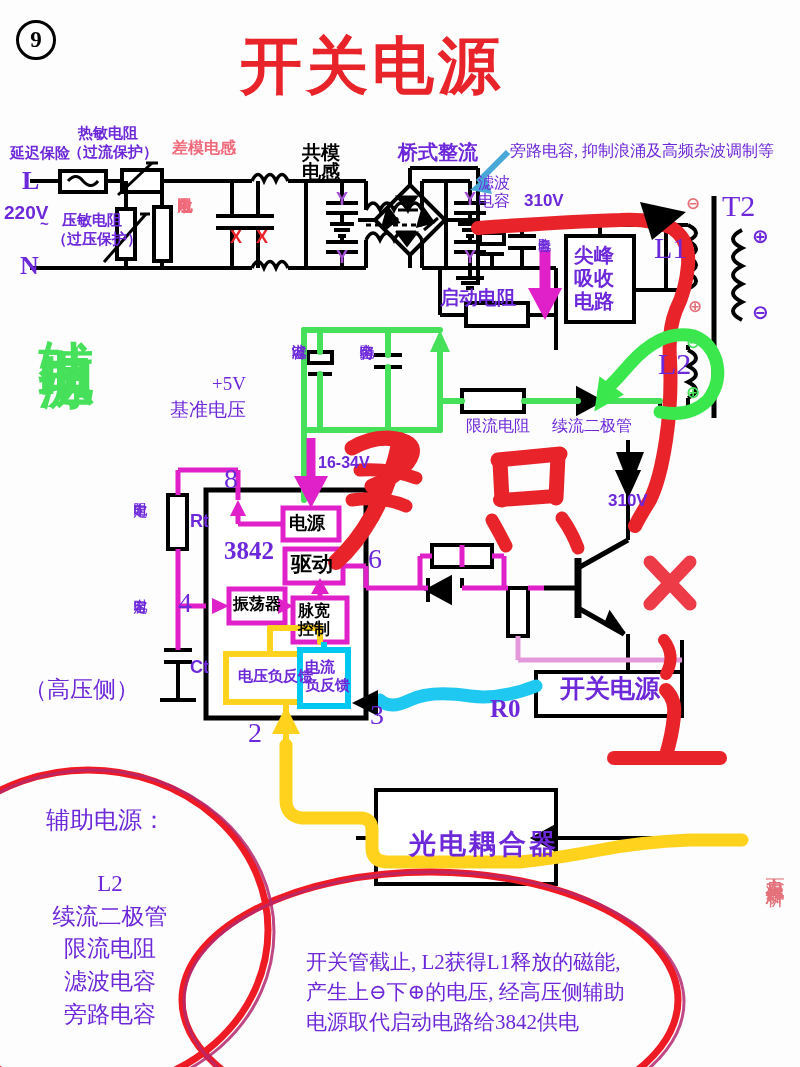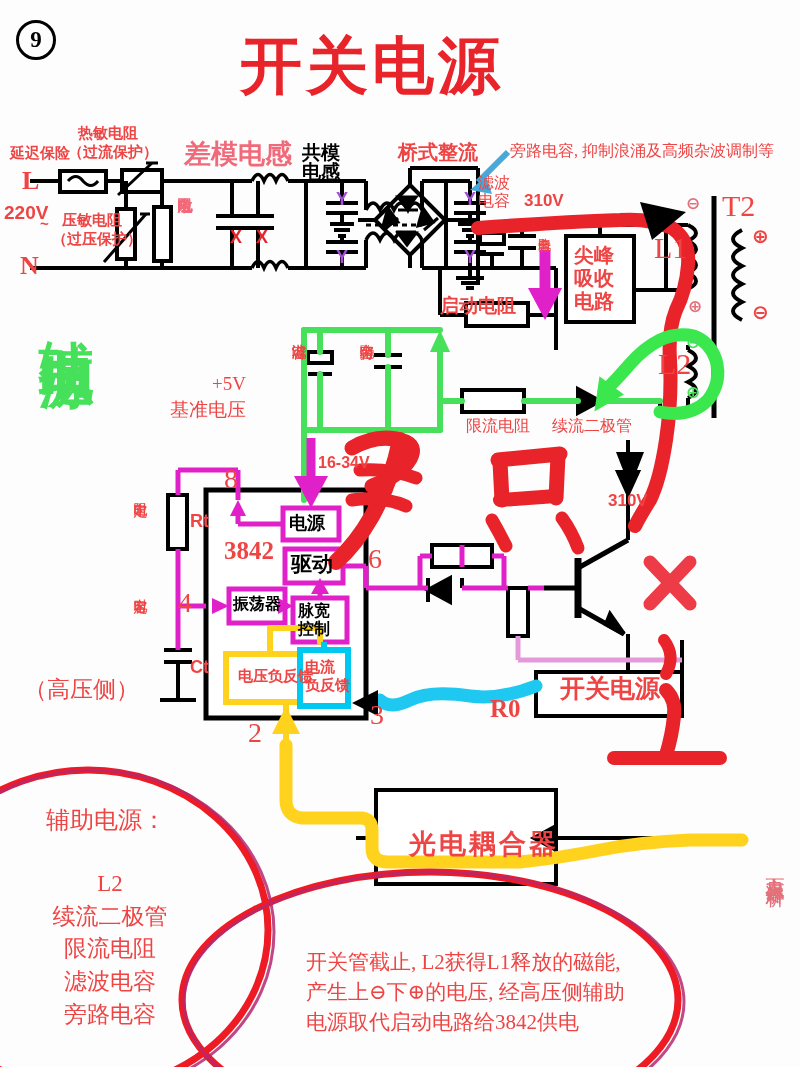--- a/index.html
+++ b/index.html
@@ -2,21 +2,21 @@
 <html><head>
 <meta charset="utf-8">
 <style>
   html,body{margin:0;padding:0;background:#fff;}
   body{width:800px;height:1067px;position:relative;overflow:hidden;
        font-family:"Liberation Sans","DejaVu Sans",sans-serif;background:#fdfdfd;}
   .abs{position:absolute;}
   .t{position:absolute;white-space:nowrap;line-height:1.05;}
   .vt{position:absolute;writing-mode:vertical-rl;text-orientation:upright;line-height:1.0;white-space:nowrap;}
   svg{position:absolute;left:0;top:0;}
-  .blk{color:#ef4444;}
+  .blk{color:#6d28d9;}
   .red{color:#e8232a;}
   .pinkred{color:#f06a7a;}
   .grn{color:#46e05a;}
   .mag{color:#000000;}
   .purple{color:#a34fd6;}
   .lightred{color:#e4707a;}
   .bold{font-weight:bold;}
   .serif{font-family:"Liberation Serif","DejaVu Serif",serif;}
   #circ9{position:absolute;left:16px;top:20px;width:34px;height:34px;border:3px solid #000;
          border-radius:50%;font:bold 23px "Liberation Serif",serif;color:#000;
@@ -387,35 +387,35 @@
 <div class="t blk" style="left:10px;top:145px;font-size:15px;font-weight:bold;">延迟保险</div>
 <div class="t blk" style="left:78px;top:125px;font-size:15px;font-weight:bold;">热敏电阻</div>
 <div class="t blk" style="left:68px;top:144px;font-size:15px;font-weight:bold;">（过流保护）</div>
 <div class="t blk bold" style="left:4px;top:203px;font-size:19px;">220V</div>
 <div class="t blk bold" style="left:40px;top:216px;font-size:15px;">~</div>
 <div class="t blk bold serif" style="left:22px;top:167px;font-size:26px;">L</div>
 <div class="t blk bold serif" style="left:20px;top:252px;font-size:26px;">N</div>
 <div class="t blk" style="left:62px;top:212px;font-size:15px;font-weight:bold;">压敏电阻</div>
 <div class="t blk" style="left:52px;top:231px;font-size:15px;font-weight:bold;">（过压保护）</div>
 <div class="vt pinkred bold" style="left:178px;top:186px;font-size:15px;">放电电阻</div>
-<div class="t pinkred bold" style="left:184px;top:140px;font-size:27px;">差模电感</div>
+<div class="t pinkred bold" style="left:172px;top:140px;font-size:16px;">差模电感</div>
 <div class="t mag bold" style="left:302px;top:143px;font-size:19px;line-height:1.0;">共模<br>电感</div>
 <div class="t red bold" style="left:230px;top:228px;font-size:18px;">X</div>
 <div class="t red bold" style="left:256px;top:228px;font-size:18px;">X</div>
 <div class="t purple bold" style="left:336px;top:190px;font-size:18px;">Y</div>
 <div class="t purple bold" style="left:336px;top:248px;font-size:18px;">Y</div>
 <div class="t purple bold" style="left:464px;top:190px;font-size:18px;">Y</div>
 <div class="t purple bold" style="left:464px;top:248px;font-size:18px;">Y</div>
 
 <div class="t blk bold serif" style="left:398px;top:142px;font-size:20px;">桥式整流</div>
 <div class="t blk serif" style="left:510px;top:143px;font-size:16px;">旁路电容, 抑制浪涌及高频杂波调制等</div>
 <div class="t blk serif" style="left:478px;top:174px;font-size:16px;line-height:1.12;">滤波<br>电容</div>
 <div class="t blk bold" style="left:524px;top:192px;font-size:17px;">310V</div>
 <div class="vt blk" style="left:538px;top:228px;font-size:13px;">旁路电容</div>
-<div class="t blk bold serif" style="left:440px;top:288px;font-size:19px;margin-top:8px;">启动电阻</div>
+<div class="t blk bold serif" style="left:440px;top:288px;font-size:19px;">启动电阻</div>
 <div class="t blk bold" style="left:574px;top:244px;font-size:20px;line-height:1.15;">尖峰<br>吸收<br>电路</div>
 
 <div class="t blk serif" style="left:722px;top:190px;font-size:30px;">T2</div>
 <div class="t blk serif" style="left:654px;top:232px;font-size:30px;">L1</div>
 <div class="t blk serif" style="left:658px;top:348px;font-size:30px;">L2</div>
 <div class="t lightred bold" style="left:686px;top:195px;font-size:17px;">⊖</div>
 <div class="t lightred bold" style="left:688px;top:298px;font-size:17px;">⊕</div>
 <div class="t grn bold" style="left:686px;top:334px;font-size:17px;">⊖</div>
 <div class="t grn bold" style="left:686px;top:384px;font-size:17px;">⊕</div>
 <div class="t blk bold" style="left:752px;top:226px;font-size:20px;">⊕</div>

